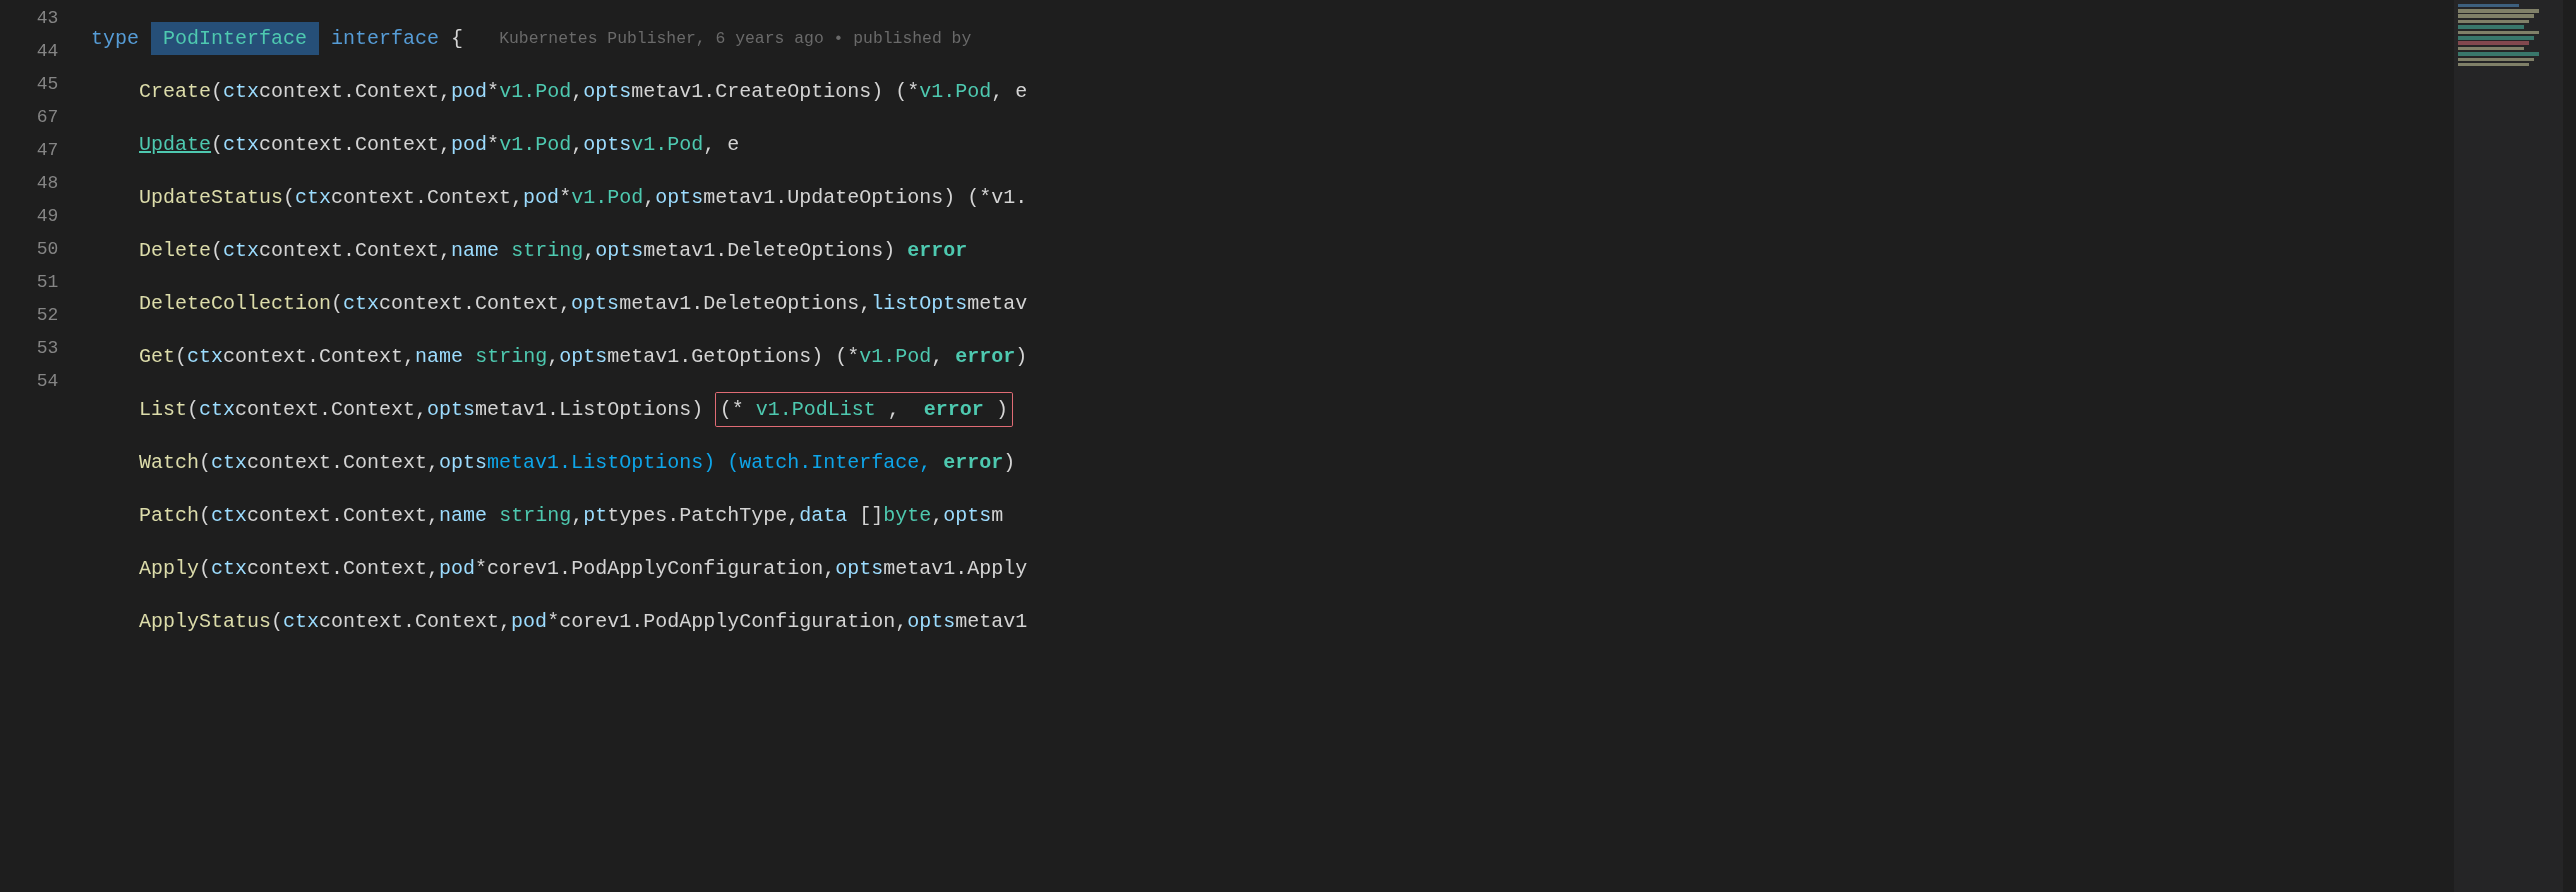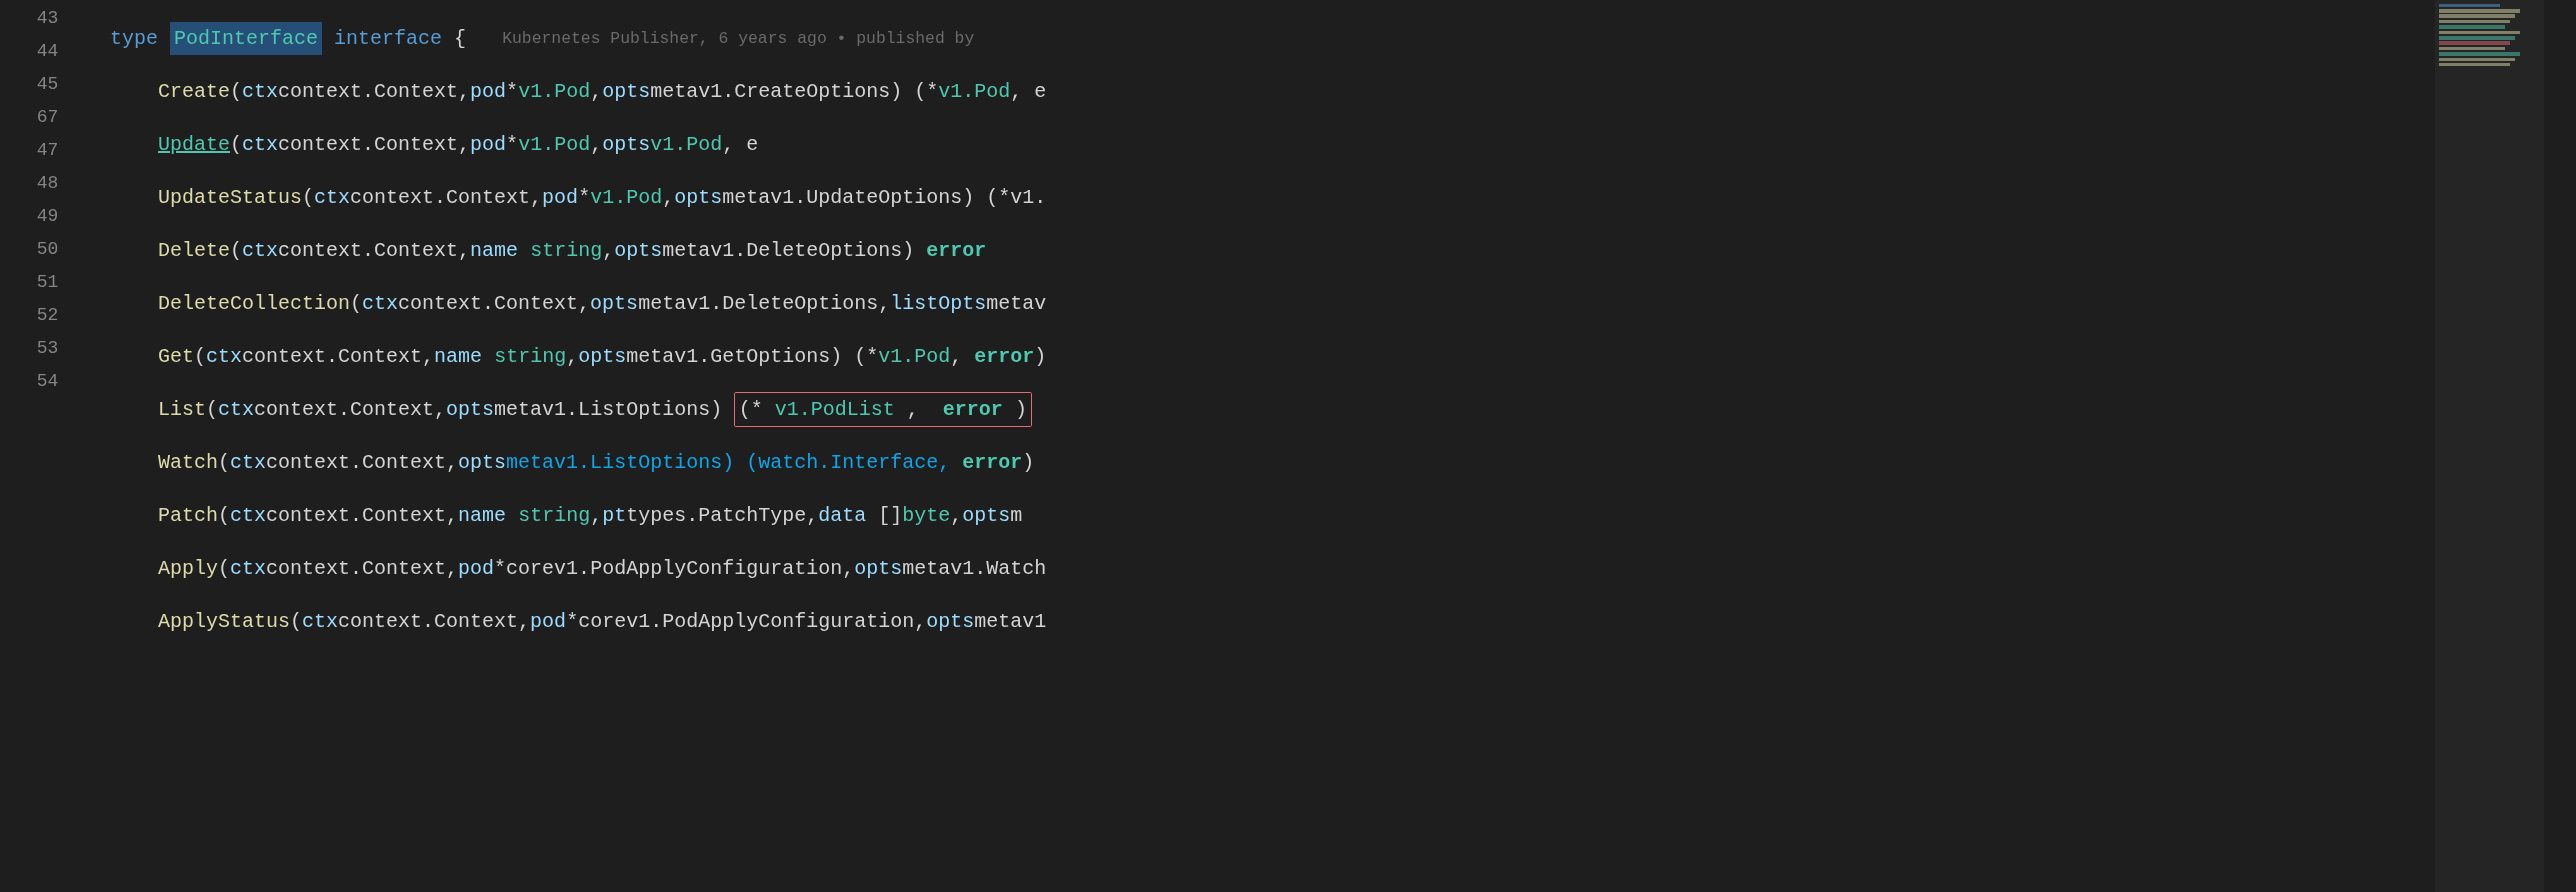--- a/index.html
+++ b/index.html
@@ -18,21 +18,20 @@
       width: 2576px;
       height: 892px;
     }
 
     .code-editor {
       display: flex;
       width: 100%;
       height: 100%;
       background-color: #1e1e1e;
       position: relative;
-      gap: 19px;
     }
 
     .line-numbers {
       width: 73px;
       background-color: #1e1e1e;
       color: #858585;
       text-align: right;
       padding-right: 14.6px;
       user-select: none;
       flex-shrink: 0;
@@ -60,21 +59,21 @@
       white-space: nowrap;
       display: flex;
       align-items: center;
       position: relative;
       margin-top: 20px;
     }
 
     
     .kw-type { color: #569cd6; }
     .kw-interface { color: #569cd6; }
-    .type-name { color: #4ec9b0; background-color: #264f78; padding: 0 4px; text-align: right; }
+    .type-name { color: #4ec9b0; background-color: #264f78; padding: 0 12px; text-align: right; }
     .type-name-plain { color: #4ec9b0; }
     .type-name-underline { color: #4ec9b0; text-decoration: underline; }
     .punctuation { color: #d4d4d4; }
     .method-name { color: #dcdcaa; }
     .param-name { color: #9cdcfe; }
     .string-type { color: #4ec9b0; }
     .error-type { color: #4ec9b0; font-weight: bold; }
 
     
     .return-highlight {
@@ -286,21 +285,21 @@
 
     <div class="code-line">
       <span style="color:#d4d4d4;">&nbsp;&nbsp;&nbsp;&nbsp;</span>
       <span class="method-name">Apply</span>
       <span style="color:#d4d4d4;">(</span>
       <span class="param-name">ctx</span>
       <span style="color:#d4d4d4;"> context.Context, </span>
       <span class="param-name">pod</span>
       <span style="color:#d4d4d4;"> *corev1.PodApplyConfiguration, </span>
       <span class="param-name">opts</span>
-      <span style="color:#d4d4d4;"> metav1.Watch</span>
+      <span style="color:#d4d4d4;"> metav1.Apply</span>
     </div>
 
     <div class="code-line">
       <span style="color:#d4d4d4;">&nbsp;&nbsp;&nbsp;&nbsp;</span>
       <span class="method-name">ApplyStatus</span>
       <span style="color:#d4d4d4;">(</span>
       <span class="param-name">ctx</span>
       <span style="color:#d4d4d4;"> context.Context, </span>
       <span class="param-name">pod</span>
       <span style="color:#d4d4d4;"> *corev1.PodApplyConfiguration, </span>

